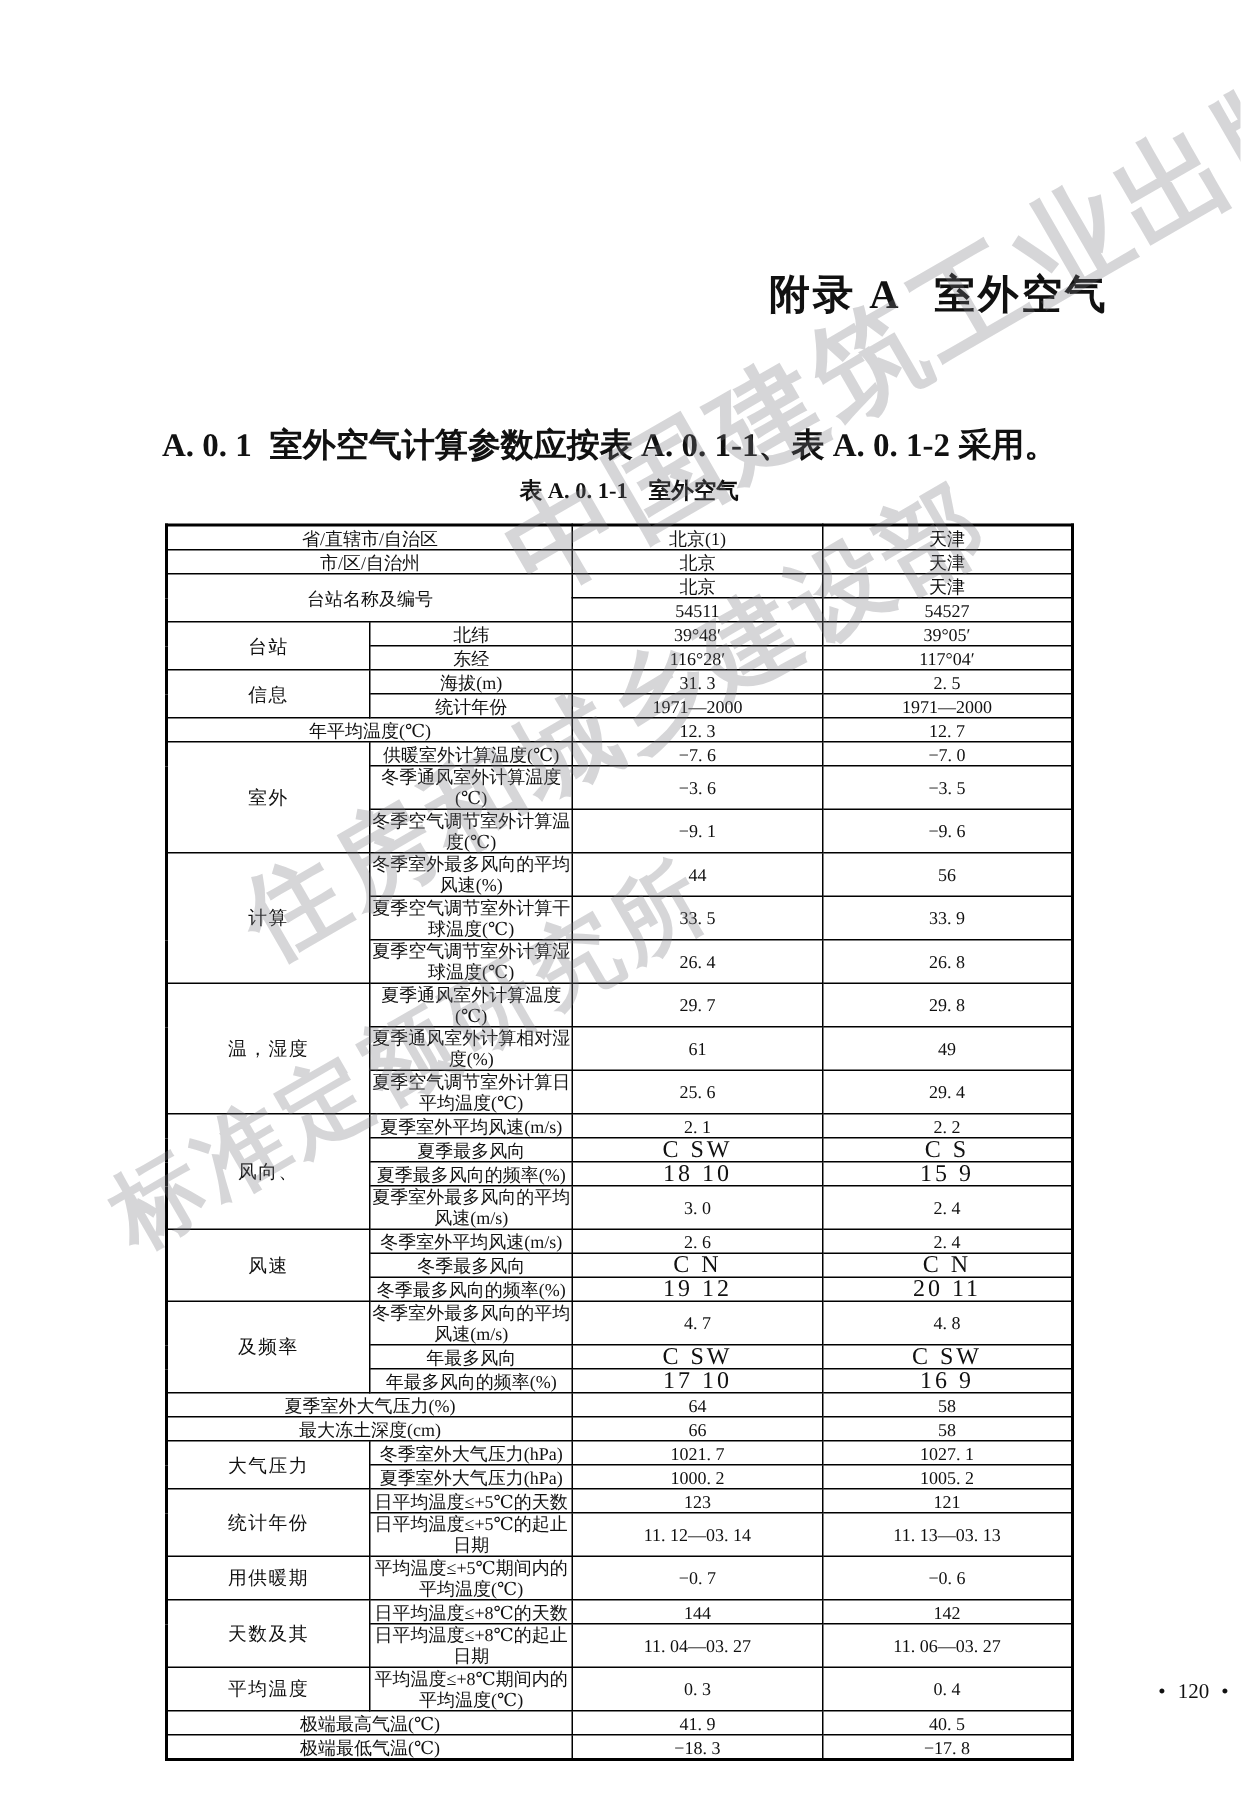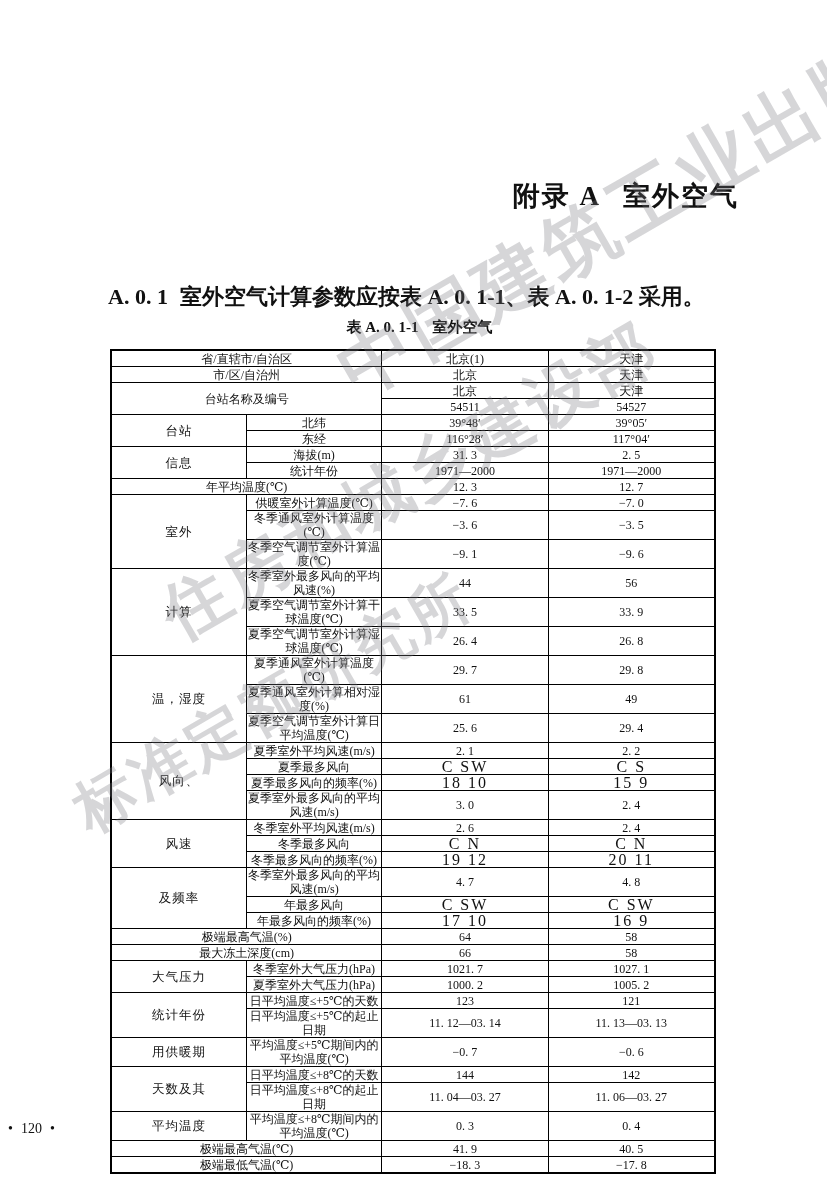--- a/index.html
+++ b/index.html
@@ -99,21 +99,21 @@
   }
   .outer {
     border: 2px solid #000 !important;
   }
 
   .page-num {
     position: absolute;
     bottom: 62px;
     left: 0;
     width: 827px;
-    text-align: left;
+    text-align: right;
     font-size: 14px;
     padding-left: -0px;
   }
   .page-num .dot { margin: 0 8px; }
 
   
   .watermark {
     position: absolute;
     left: 70px;
     top: 170px;
@@ -321,21 +321,21 @@
           <td class="val two-col-val">C  SW</td>
           <td class="val two-col-val">C  SW</td>
         </tr>
         <tr>
           <td class="lbl">年最多风向的频率(%)</td>
           <td class="val two-col-val">17   10</td>
           <td class="val two-col-val">16   9</td>
         </tr>
 
         <tr>
-          <td class="lbl" colspan="2">极端最高气温(%)</td>
+          <td class="lbl" colspan="2">夏季室外大气压力(%)</td>
           <td class="val">64</td>
           <td class="val">58</td>
         </tr>
         <tr>
           <td class="lbl" colspan="2">最大冻土深度(cm)</td>
           <td class="val">66</td>
           <td class="val">58</td>
         </tr>
 
         <tr>

